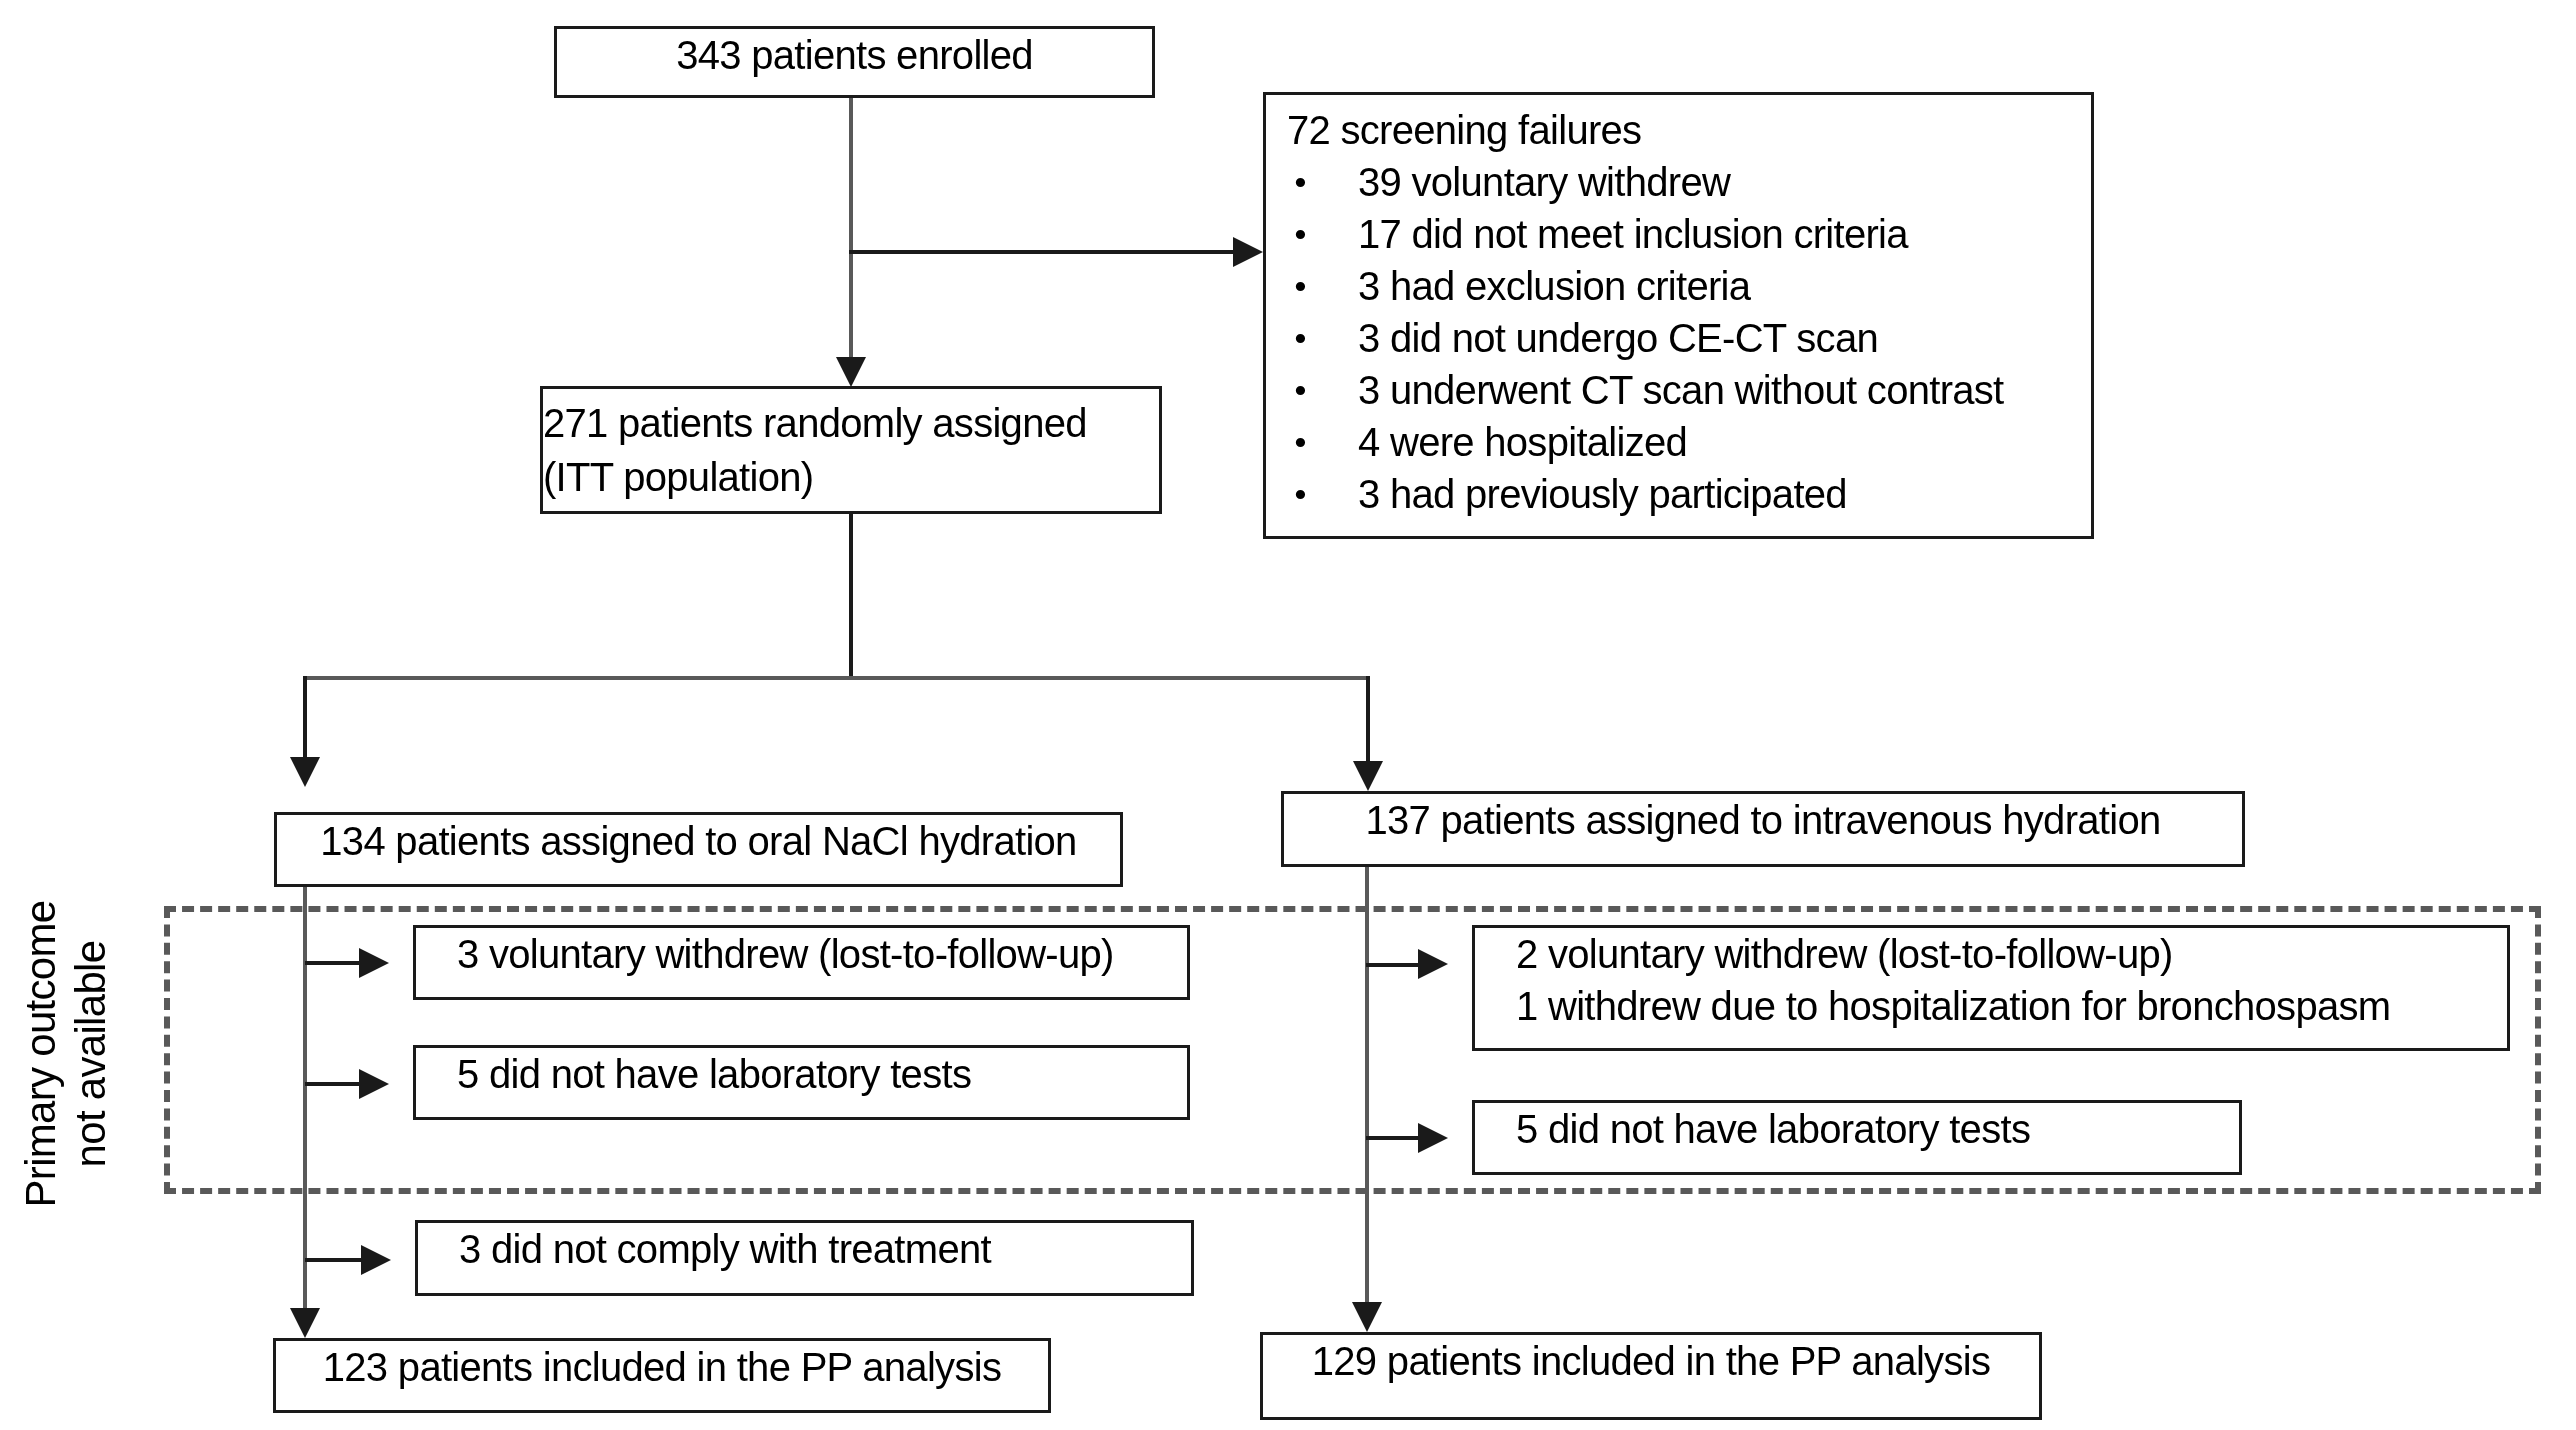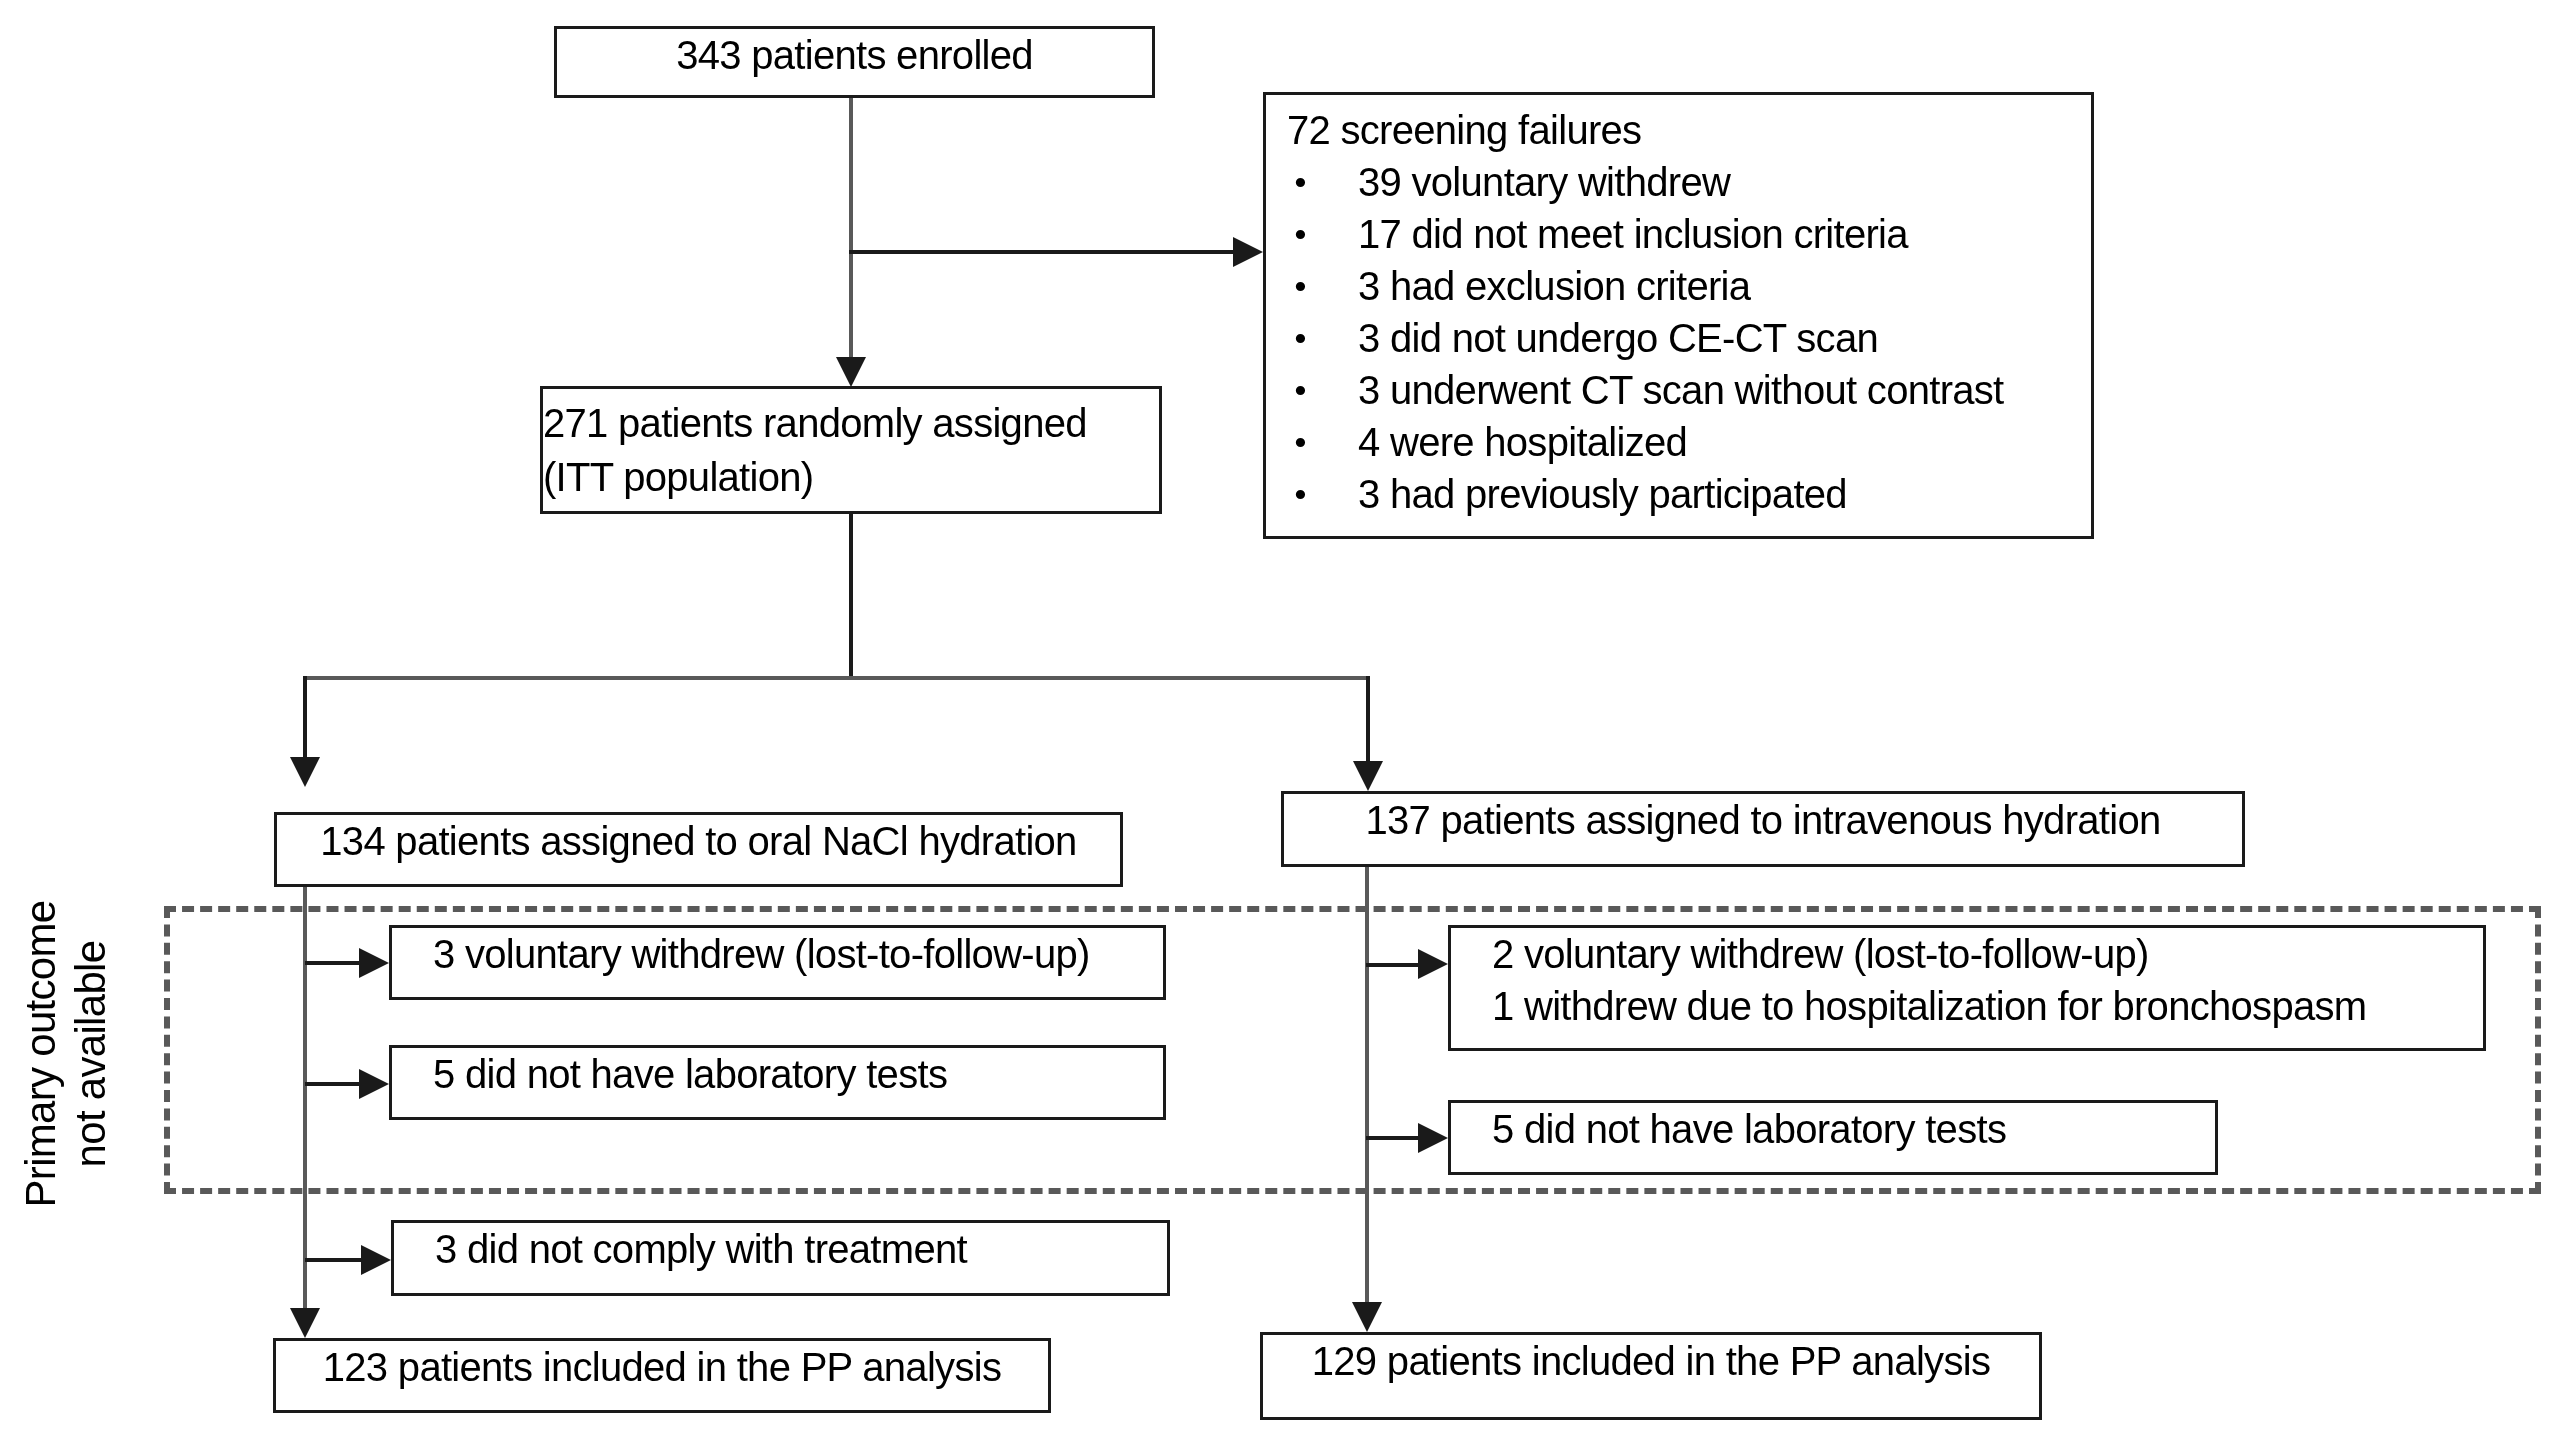--- a/index.html
+++ b/index.html
@@ -7,21 +7,21 @@
     position:relative;width:2576px;height:1430px;background:#ffffff;
     font-family:"Liberation Sans", sans-serif;color:#000;
     letter-spacing:-0.7px;
   }
   .box{
     position:absolute;box-sizing:border-box;background:#fff;
     border:3.7px solid #1a1a1a;display:flex;align-items:flex-start;
     font-size:40px;line-height:1.3;white-space:nowrap;
   }
   .center{justify-content:center;text-align:center;}
-  .padded{padding-left:41px;}
+  .padded{padding-left:41px;margin-left:24px;}
   .col{flex-direction:column;}
   .col.start{align-items:flex-start;}
   
   .vline{position:absolute;width:3.7px;background:#595959;}
   .hline{position:absolute;height:3.7px;background:#595959;}
   .dark{background:#1a1a1a;}
   .arr-down{position:absolute;width:0;height:0;
     border-left:15px solid transparent;border-right:15px solid transparent;
     border-top:30px solid #1a1a1a;}
   .arr-right{position:absolute;width:0;height:0;

